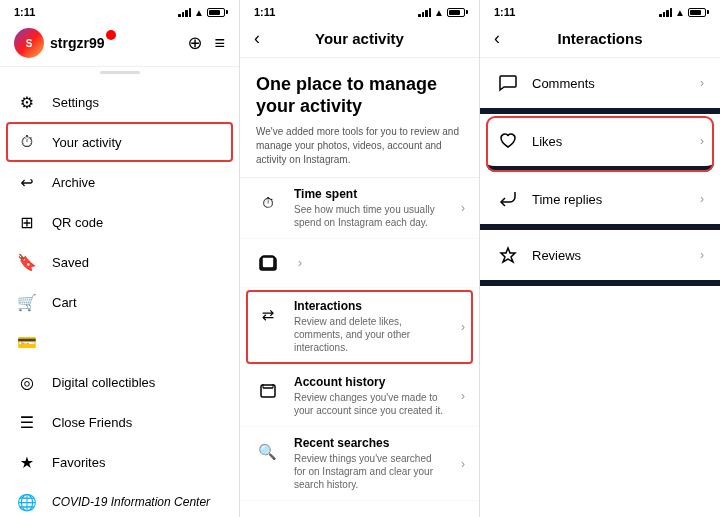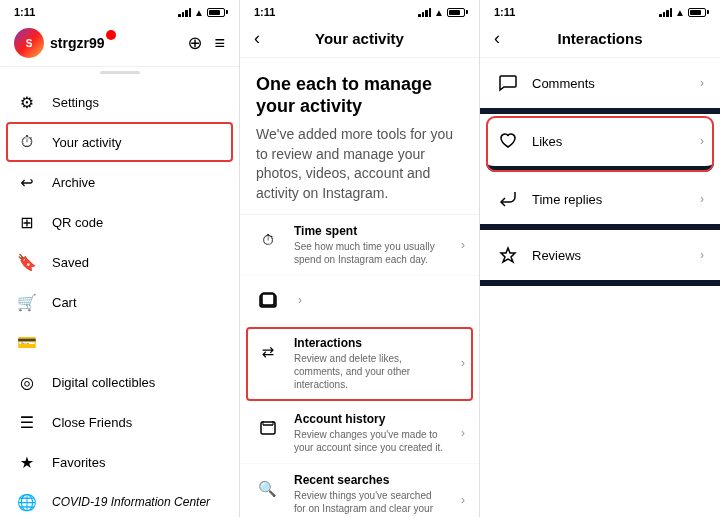--- a/index.html
+++ b/index.html
@@ -161,21 +161,21 @@
     }
 
     .p2-hero-title {
       font-size: 18px;
       font-weight: 800;
       line-height: 1.2;
       margin-bottom: 8px;
     }
 
     .p2-hero-sub {
-      font-size: 14px;
+      font-size: 10px;
       color: #555;
       line-height: 1.4;
     }
 
     .activity-item {
       display: flex;
       align-items: flex-start;
       padding: 9px 14px;
       gap: 12px;
       border-bottom: 1px solid #f8f8f8;
@@ -445,21 +445,21 @@
       </div>
     </div>
   </div>
 
   <div class="p2-header">
     <span class="back-btn">‹</span>
     <span class="p2-title">Your activity</span>
   </div>
 
   <div class="p2-hero">
-    <div class="p2-hero-title">One each to manage your activity</div>
+    <div class="p2-hero-title">One place to manage your activity</div>
     <div class="p2-hero-sub">We've added more tools for you to review and manage your photos, videos, account and activity on Instagram.</div>
   </div>
 
   <div class="activity-item">
     <div class="ai-icon">⏱</div>
     <div class="ai-text">
       <div class="ai-title">Time spent</div>
       <div class="ai-desc">See how much time you usually spend on Instagram each day.</div>
     </div>
     <span class="ai-arrow">›</span>

